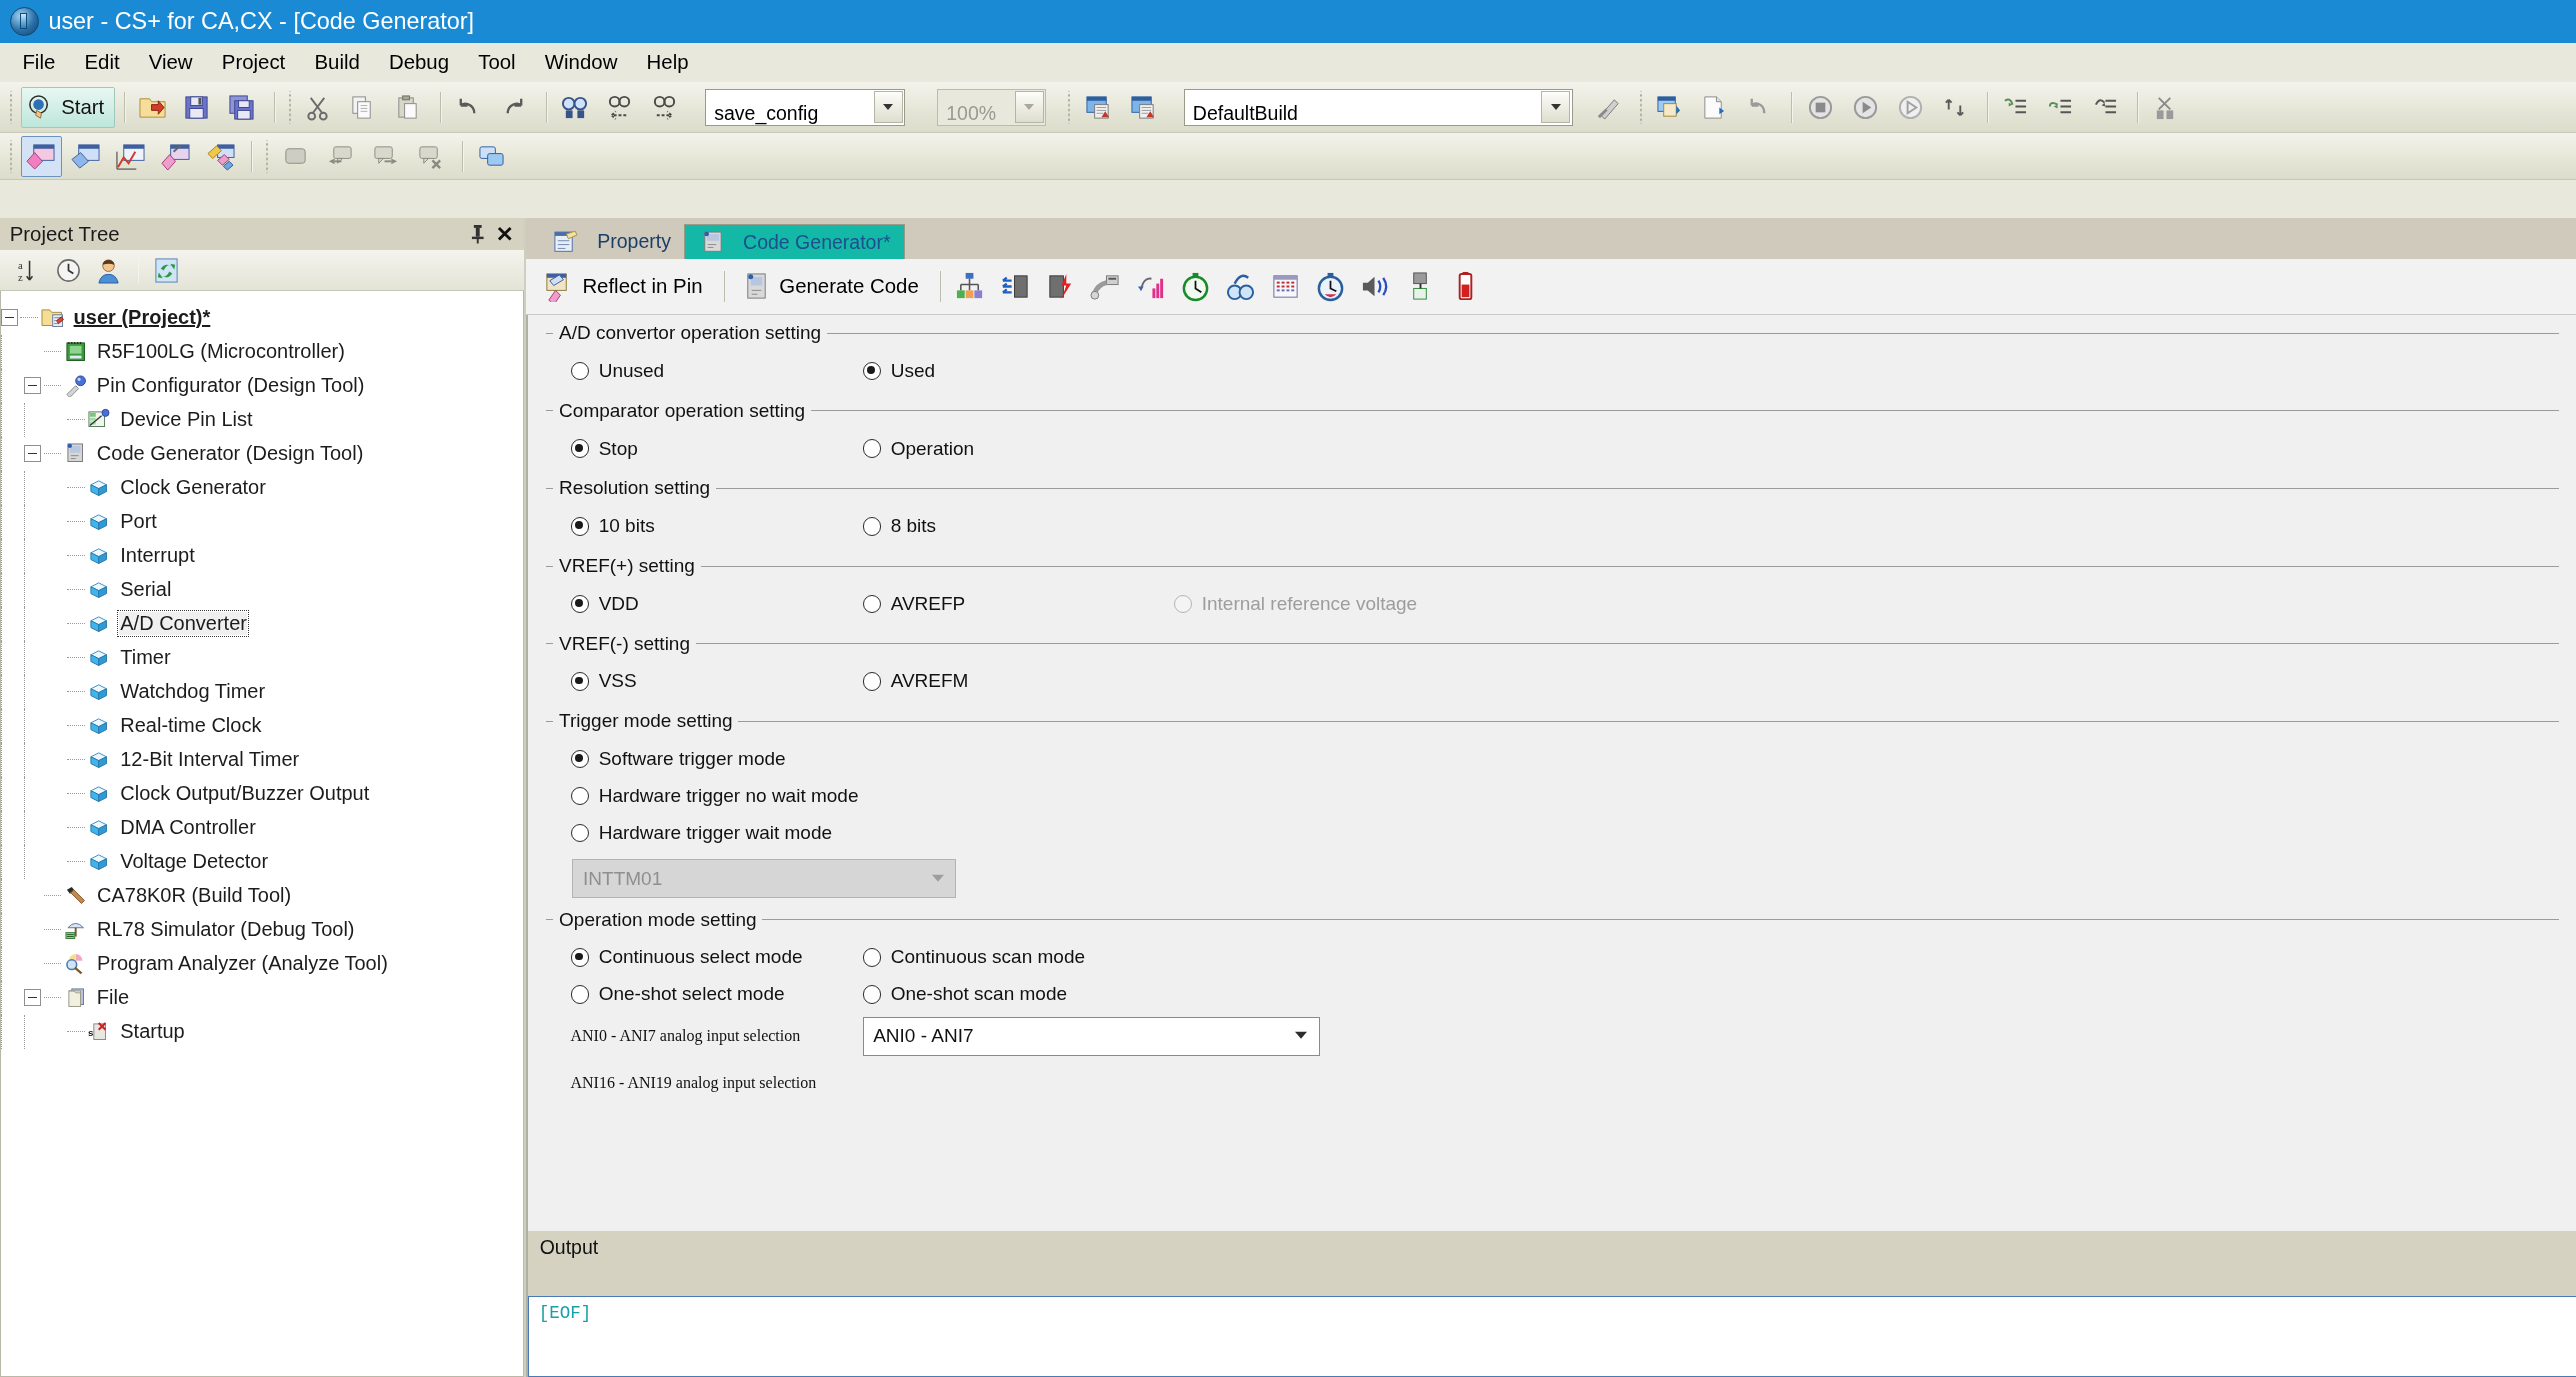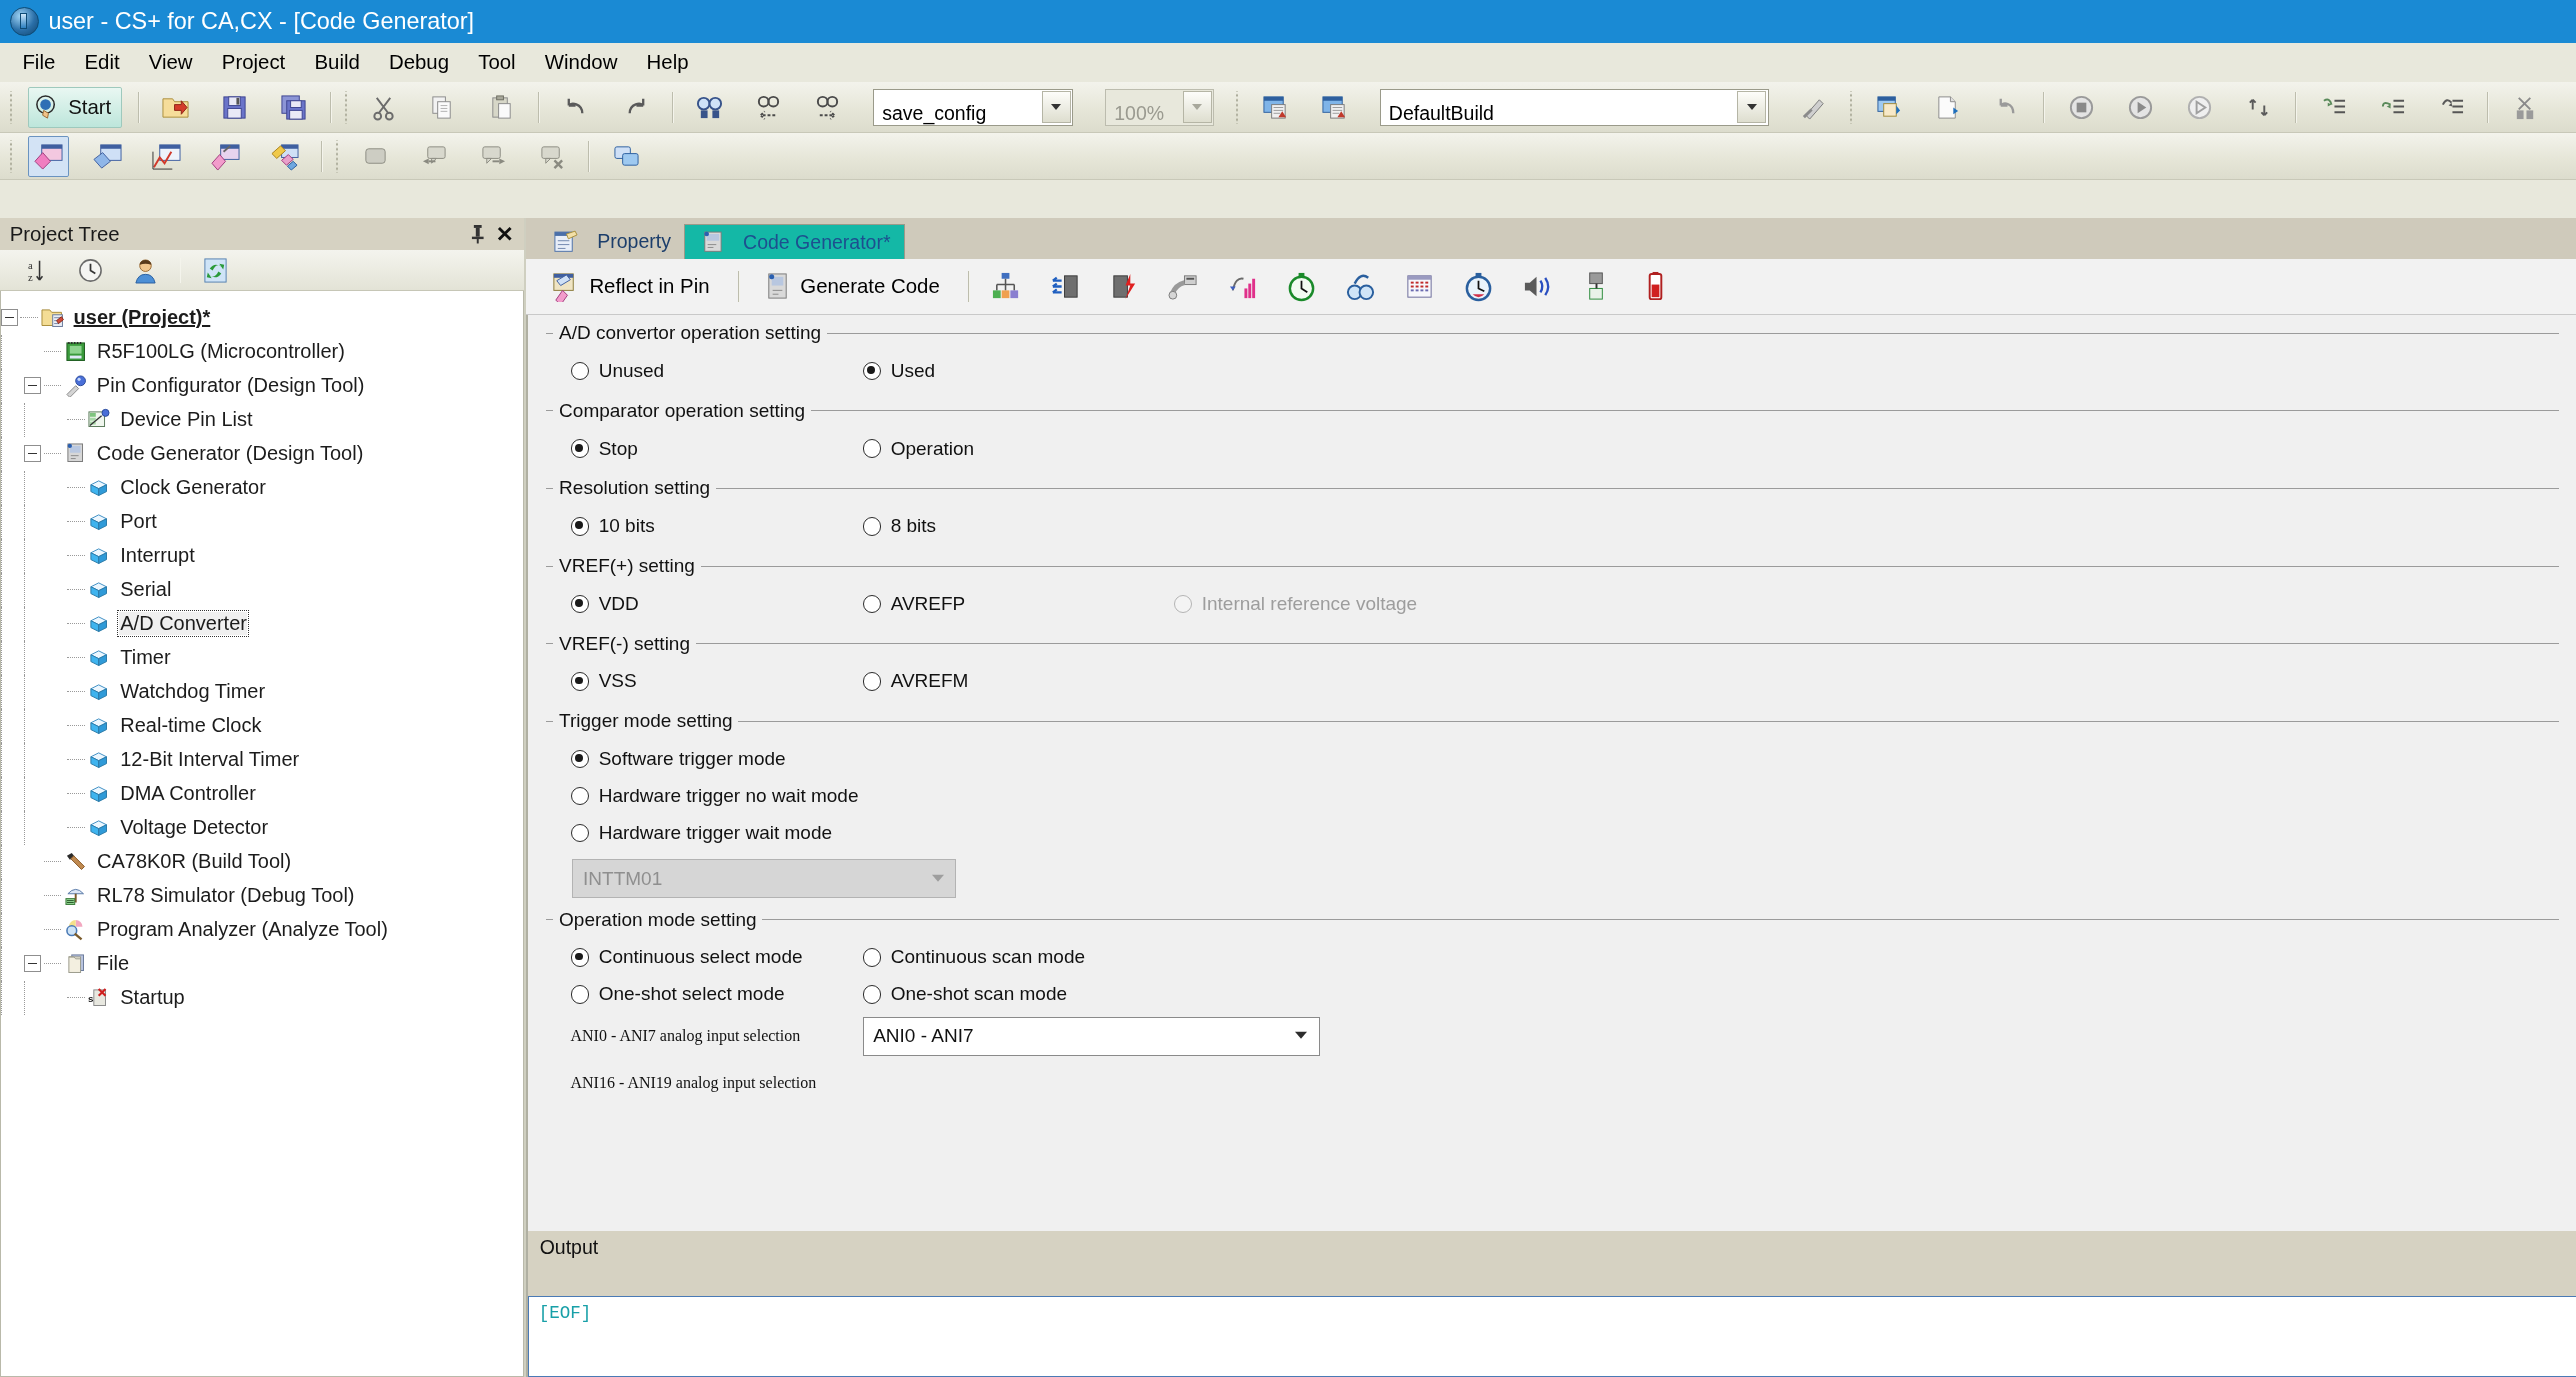--- a/index.html
+++ b/index.html
@@ -47,22 +47,22 @@
     display: flex; align-items: center; border-bottom: 1px solid #c8c8b8;
     padding-left: 3.9px;
   }
   .tb2 { height: 47px; }
   .grip { width: 7.8px; height: 33px; margin: 0 3.9px; flex:0 0 auto;
     background-image: radial-gradient(circle, #a7a795 1px, transparent 1.2px);
     background-size: 3.9px 4.9px; background-position: 1px 1.9px; background-repeat: repeat-y;
   }
   .tsep { width: 1.9px; height: 31px; background: #bdbdad; margin: 0 6.8px; flex:0 0 auto; border-right:1px solid #f4f4ec; }
   .tbtn {
-    height: 41px; min-width: 41px; display:flex; align-items:center; justify-content:center;
-    border: 1px solid transparent; border-radius: 1.9px; margin: 0 9px; padding: 0 2.9px;
+    height: 41px; min-width: 41px; display:flex; align-items:center; 
+    border: 1px solid transparent; border-radius: 1.9px; margin: 0 2px; padding: 0 2.9px;
     flex: 0 0 auto; cursor: default;
   }
   .tbtn.sel { background: #d3e3f5; border-color: #6a93c0; }
   .tbtn.wide { padding: 0 9.7px 0 3.9px; gap: 5.8px; font-size: 20.4px; }
   .startbtn { background: linear-gradient(180deg,#e9f7f2,#bde6db); border:1px solid #9ec9bd; }
   .startlabel { font-size: 20.4px; color:#111; }
 
   .combo {
     height: 37px; background: #fff; border: 1px solid #9a9a8a;
     display:flex; align-items:flex-end; font-size: 19.5px; color:#000;
@@ -755,20 +755,34 @@
               <span class="vline"></span>
               <span style="width:21.4px;flex:0 0 auto"></span>
               <span style="width:19.5px;flex:0 0 auto"></span>
               <span class="dots"></span>
               <span class="ticon"><svg width="23.4" height="23.4" viewBox="0 0 24 24">
                   <path d="M4 9 l8 -4 l8 4 l-8 4 z" fill="#ecf7ff" stroke="#3f8fc4"></path>
                   <path d="M4 9 v7 l8 4 v-7 z" fill="#3fb4ef" stroke="#2a7aa8"></path>
                   <path d="M20 9 v7 l-8 4 v-7 z" fill="#2f9ad8" stroke="#2a7aa8"></path>
                 </svg></span>
               <span class="tlabel">12-Bit Interval Timer</span>
+            </div>
+            <div class="tnode">
+              <span class="vline"></span>
+              <span style="width:21.4px;flex:0 0 auto"></span>
+              <span class="vline"></span>
+              <span style="width:21.4px;flex:0 0 auto"></span>
+              <span style="width:19.5px;flex:0 0 auto"></span>
+              <span class="dots"></span>
+              <span class="ticon"><svg width="23.4" height="23.4" viewBox="0 0 24 24">
+                  <path d="M4 9 l8 -4 l8 4 l-8 4 z" fill="#ecf7ff" stroke="#3f8fc4"></path>
+                  <path d="M4 9 v7 l8 4 v-7 z" fill="#3fb4ef" stroke="#2a7aa8"></path>
+                  <path d="M20 9 v7 l-8 4 v-7 z" fill="#2f9ad8" stroke="#2a7aa8"></path>
+                </svg></span>
+              <span class="tlabel">Clock Output/Buzzer Output</span>
             </div>
             <div class="tnode">
               <span class="vline"></span>
               <span style="width:21.4px;flex:0 0 auto"></span>
               <span class="vline"></span>
               <span style="width:21.4px;flex:0 0 auto"></span>
               <span style="width:19.5px;flex:0 0 auto"></span>
               <span class="dots"></span>
               <span class="ticon"><svg width="23.4" height="23.4" viewBox="0 0 24 24">
                   <path d="M4 9 l8 -4 l8 4 l-8 4 z" fill="#ecf7ff" stroke="#3f8fc4"></path>

